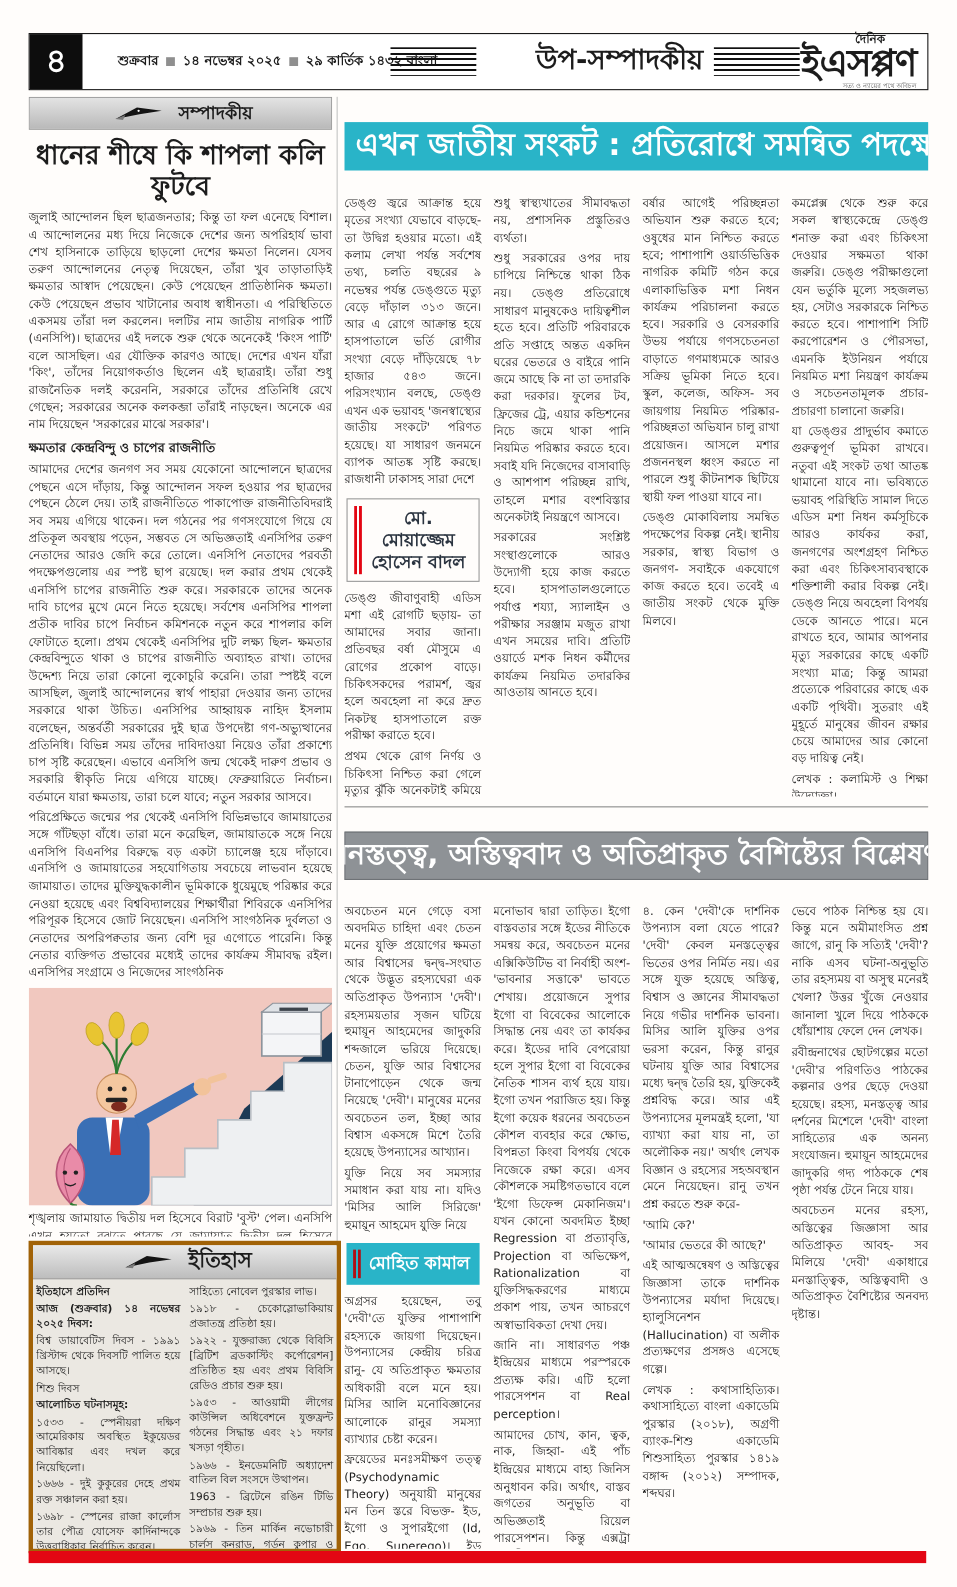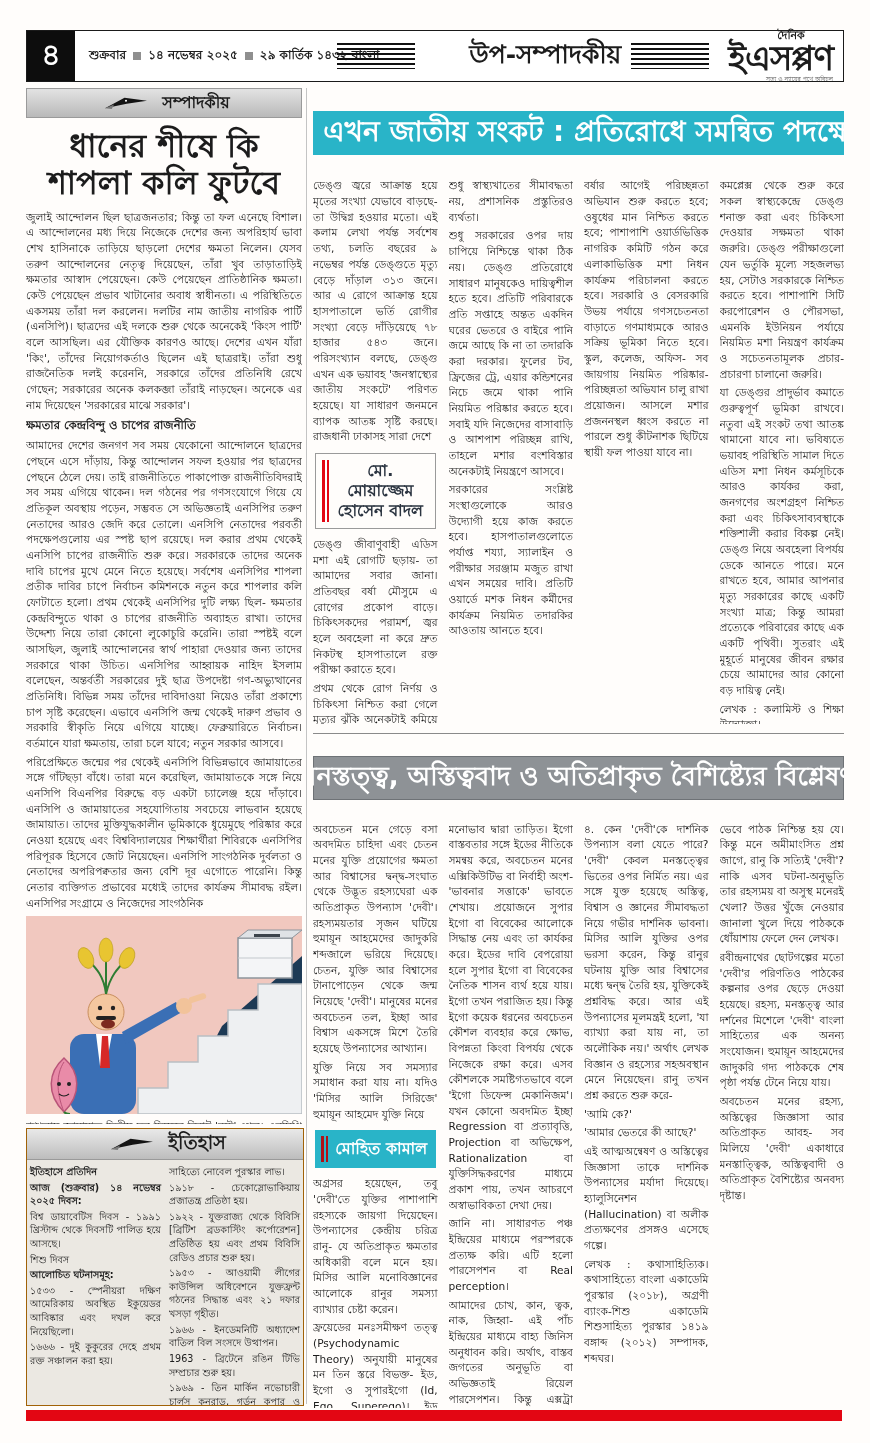--- a/index.html
+++ b/index.html
@@ -4,46 +4,46 @@
 <style>
   html,body{margin:0;padding:0;background:#f3f3f0;}
   .page{position:relative;width:870px;height:1443px;background:#fffdfb;margin:0 auto;
         font-family:"DejaVu Sans",sans-serif;color:#1c1c1c;overflow:hidden;}
   
   .masthead{position:absolute;left:26px;top:30px;width:816px;height:50px;
             border:1px solid #1a1a1a;display:flex;align-items:center;background:#fff;}
   .pagenum{width:48px;height:50px;background:#0d0d0d;color:#fff;font-size:30px;font-weight:bold;
            display:flex;align-items:center;justify-content:center;flex:0 0 48px;}
   .dateline{display:flex;align-items:center;gap:7px;font-size:12px;font-weight:bold;
-            padding:0 14px;white-space:nowrap;}
+            padding:0 32px;white-space:nowrap;}
   .sep-square{width:8px;height:8px;background:#8f8f8f;display:inline-block;}
   .section-wrap{flex:1;display:flex;align-items:center;justify-content:center;gap:10px;min-width:0;}
   .rule-stack{width:78px;height:26px;flex:0 0 78px;
               background:repeating-linear-gradient(to bottom,#111 0 2px,transparent 2px 5px);}
   .section-title{font-size:25px;font-weight:bold;white-space:nowrap;margin-left:44px;}
   .logo{flex:0 0 180px;text-align:right;padding-right:10px;line-height:1;}
   .logo-top{font-size:11px;font-weight:bold;text-align:center;margin-left:96px;}
   .logo-main{font-size:34px;font-weight:900;letter-spacing:-1px;}
   .logo-tag{font-size:6px;color:#555;text-align:right;margin-top:1px;}
   
   .vrule{position:absolute;left:306px;top:88px;width:1px;height:1316px;background:#c4c4c4;}
   .bottom-bar{position:absolute;left:26px;top:1410px;width:816px;height:11px;background:#e30613;}
   
   .editorial{position:absolute;left:26px;top:88px;width:276px;height:1036px;overflow:hidden;}
   .sec-bar{height:28px;border:1px solid #9a9a9a;background:linear-gradient(#e3e3e3,#b9b9b9);
            display:flex;align-items:center;justify-content:center;gap:8px;}
   .sec-bar .label{font-size:16px;font-weight:bold;}
   .pen{width:56px;height:18px;flex:0 0 56px;}
-  h1.ed-head{font-size:32px;line-height:1.15;text-align:center;margin:10px 4px 8px;font-weight:bold;}
+  h1.ed-head{font-size:24px;line-height:1.15;text-align:center;margin:10px 4px 8px;font-weight:bold;}
   .body-p{font-size:10.6px;line-height:1.48;text-align:justify;margin:0 0 3px;}
   .subhead{font-size:11.5px;font-weight:bold;margin:4px 0 2px;}
   .cartoon{margin:5px 0;width:276px;height:198px;display:block;}
   
   .history{position:absolute;left:26px;top:1128px;width:276px;height:276px;background:#ebe8e2;
-           overflow:hidden;border:1px solid #a16207;}
+           overflow:hidden;border:4px solid #a16207;}
   .hist-bar{height:30px;border-bottom:1px solid #9a9a9a;background:linear-gradient(#e9e9e9,#bdbdbd);
             display:flex;align-items:center;justify-content:center;gap:8px;}
   .hist-bar .label{font-size:19px;font-weight:bold;}
   .hist-cols{display:flex;gap:8px;padding:5px 3px;}
   .hist-col{flex:1;min-width:0;}
   .hist-item{font-size:9.6px;line-height:1.42;text-align:justify;margin:0 0 2px;}
   .hist-bold{font-weight:bold;}
   
   .rightzone{position:absolute;left:313px;top:88px;width:531px;height:1320px;overflow:hidden;}
   .headline-cyan{height:44px;background:#29b4c8;color:#fff;font-size:28px;font-weight:bold;
@@ -169,20 +169,21 @@
     <div class="hist-cols">
       <div class="hist-col">
         <p class="hist-item hist-bold">ইতিহাসে প্রতিদিন</p>
         <p class="hist-item hist-bold">আজ (শুক্রবার) ১৪ নভেম্বর ২০২৫ দিবস:</p>
         <p class="hist-item">বিশ্ব ডায়াবেটিস দিবস - ১৯৯১ খ্রিস্টাব্দ থেকে দিবসটি পালিত হয়ে আসছে।</p>
         <p class="hist-item">শিশু দিবস</p>
         <p class="hist-item hist-bold">আলোচিত ঘটনাসমূহ:</p>
         <div>
             <p class="hist-item">১৫৩৩ - স্পেনীয়রা দক্ষিণ আমেরিকায় অবস্থিত ইকুয়েডর আবিষ্কার এবং দখল করে নিয়েছিলো।</p>
             <p class="hist-item">১৬৬৬ - দুই কুকুরের দেহে প্রথম রক্ত সঞ্চালন করা হয়।</p>
+            <p class="hist-item">১৬৯৮ - স্পেনের রাজা কার্লোস তার পৌত্র যোসেফ কার্দিনান্দকে উত্তরাধিকার নির্বাচিত করেন।</p>
           </div>
       </div>
       <div class="hist-col">
         <div>
             <p class="hist-item">সাহিত্যে নোবেল পুরস্কার লাভ।</p>
             <p class="hist-item">১৯১৮ - চেকোস্লোভাকিয়ায় প্রজাতন্ত্র প্রতিষ্ঠা হয়।</p>
             <p class="hist-item">১৯২২ - যুক্তরাজ্য থেকে বিবিসি [ব্রিটিশ ব্রডকাস্টিং কর্পোরেশন] প্রতিষ্ঠিত হয় এবং প্রথম বিবিসি রেডিও প্রচার শুরু হয়।</p>
             <p class="hist-item">১৯৫৩ - আওয়ামী লীগের কাউন্সিল অধিবেশনে যুক্তফ্রন্ট গঠনের সিদ্ধান্ত এবং ২১ দফার খসড়া গৃহীত।</p>
             <p class="hist-item">১৯৬৬ - ইনডেমনিটি অধ্যাদেশ বাতিল বিল সংসদে উত্থাপন।</p>
             <p class="hist-item">1963 - ব্রিটেনে রঙিন টিভি সম্প্রচার শুরু হয়।</p>
@@ -211,20 +212,21 @@
         <div class="col">
           <div>
               <p class="body-p">শুধু স্বাস্থ্যখাতের সীমাবদ্ধতা নয়, প্রশাসনিক প্রস্তুতিরও ব্যর্থতা।</p>
               <p class="body-p">শুধু সরকারের ওপর দায় চাপিয়ে নিশ্চিন্তে থাকা ঠিক নয়। ডেঙ্গু প্রতিরোধে সাধারণ মানুষকেও দায়িত্বশীল হতে হবে। প্রতিটি পরিবারকে প্রতি সপ্তাহে অন্তত একদিন ঘরের ভেতরে ও বাইরে পানি জমে আছে কি না তা তদারকি করা দরকার। ফুলের টব, ফ্রিজের ট্রে, এয়ার কন্ডিশনের নিচে জমে থাকা পানি নিয়মিত পরিষ্কার করতে হবে। সবাই যদি নিজেদের বাসাবাড়ি ও আশপাশ পরিচ্ছন্ন রাখি, তাহলে মশার বংশবিস্তার অনেকটাই নিয়ন্ত্রণে আসবে।</p>
               <p class="body-p">সরকারের সংশ্লিষ্ট সংস্থাগুলোকে আরও উদ্যোগী হয়ে কাজ করতে হবে। হাসপাতালগুলোতে পর্যাপ্ত শয্যা, স্যালাইন ও পরীক্ষার সরঞ্জাম মজুত রাখা এখন সময়ের দাবি। প্রতিটি ওয়ার্ডে মশক নিধন কর্মীদের কার্যক্রম নিয়মিত তদারকির আওতায় আনতে হবে।</p>
             </div>
         </div>
         <div class="col">
           <div>
               <p class="body-p">বর্ষার আগেই পরিচ্ছন্নতা অভিযান শুরু করতে হবে; ওষুধের মান নিশ্চিত করতে হবে; পাশাপাশি ওয়ার্ডভিত্তিক নাগরিক কমিটি গঠন করে এলাকাভিত্তিক মশা নিধন কার্যক্রম পরিচালনা করতে হবে। সরকারি ও বেসরকারি উভয় পর্যায়ে গণসচেতনতা বাড়াতে গণমাধ্যমকে আরও সক্রিয় ভূমিকা নিতে হবে। স্কুল, কলেজ, অফিস- সব জায়গায় নিয়মিত পরিষ্কার-পরিচ্ছন্নতা অভিযান চালু রাখা প্রয়োজন। আসলে মশার প্রজননস্থল ধ্বংস করতে না পারলে শুধু কীটনাশক ছিটিয়ে স্থায়ী ফল পাওয়া যাবে না।</p>
+              <p class="body-p">ডেঙ্গু মোকাবিলায় সমন্বিত পদক্ষেপের বিকল্প নেই। স্থানীয় সরকার, স্বাস্থ্য বিভাগ ও জনগণ- সবাইকে একযোগে কাজ করতে হবে। তবেই এ জাতীয় সংকট থেকে মুক্তি মিলবে।</p>
             </div>
         </div>
         <div class="col">
           <div>
               <p class="body-p">কমপ্লেক্স থেকে শুরু করে সকল স্বাস্থ্যকেন্দ্রে ডেঙ্গু শনাক্ত করা এবং চিকিৎসা দেওয়ার সক্ষমতা থাকা জরুরি। ডেঙ্গু পরীক্ষাগুলো যেন ভর্তুকি মূল্যে সহজলভ্য হয়, সেটাও সরকারকে নিশ্চিত করতে হবে। পাশাপাশি সিটি করপোরেশন ও পৌরসভা, এমনকি ইউনিয়ন পর্যায়ে নিয়মিত মশা নিয়ন্ত্রণ কার্যক্রম ও সচেতনতামূলক প্রচার-প্রচারণা চালানো জরুরি।</p>
               <p class="body-p">যা ডেঙ্গুর প্রাদুর্ভাব কমাতে গুরুত্বপূর্ণ ভূমিকা রাখবে। নতুবা এই সংকট তথা আতঙ্ক থামানো যাবে না। ভবিষ্যতে ভয়াবহ পরিস্থিতি সামাল দিতে এডিস মশা নিধন কর্মসূচিকে আরও কার্যকর করা, জনগণের অংশগ্রহণ নিশ্চিত করা এবং চিকিৎসাব্যবস্থাকে শক্তিশালী করার বিকল্প নেই। ডেঙ্গু নিয়ে অবহেলা বিপর্যয় ডেকে আনতে পারে। মনে রাখতে হবে, আমার আপনার মৃত্যু সরকারের কাছে একটি সংখ্যা মাত্র; কিন্তু আমরা প্রত্যেকে পরিবারের কাছে এক একটি পৃথিবী। সুতরাং এই মুহূর্তে মানুষের জীবন রক্ষার চেয়ে আমাদের আর কোনো বড় দায়িত্ব নেই।</p>
               <p class="body-p">লেখক : কলামিস্ট ও শিক্ষা উদ্যোক্তা।</p>
             </div>
         </div>
       </div>

